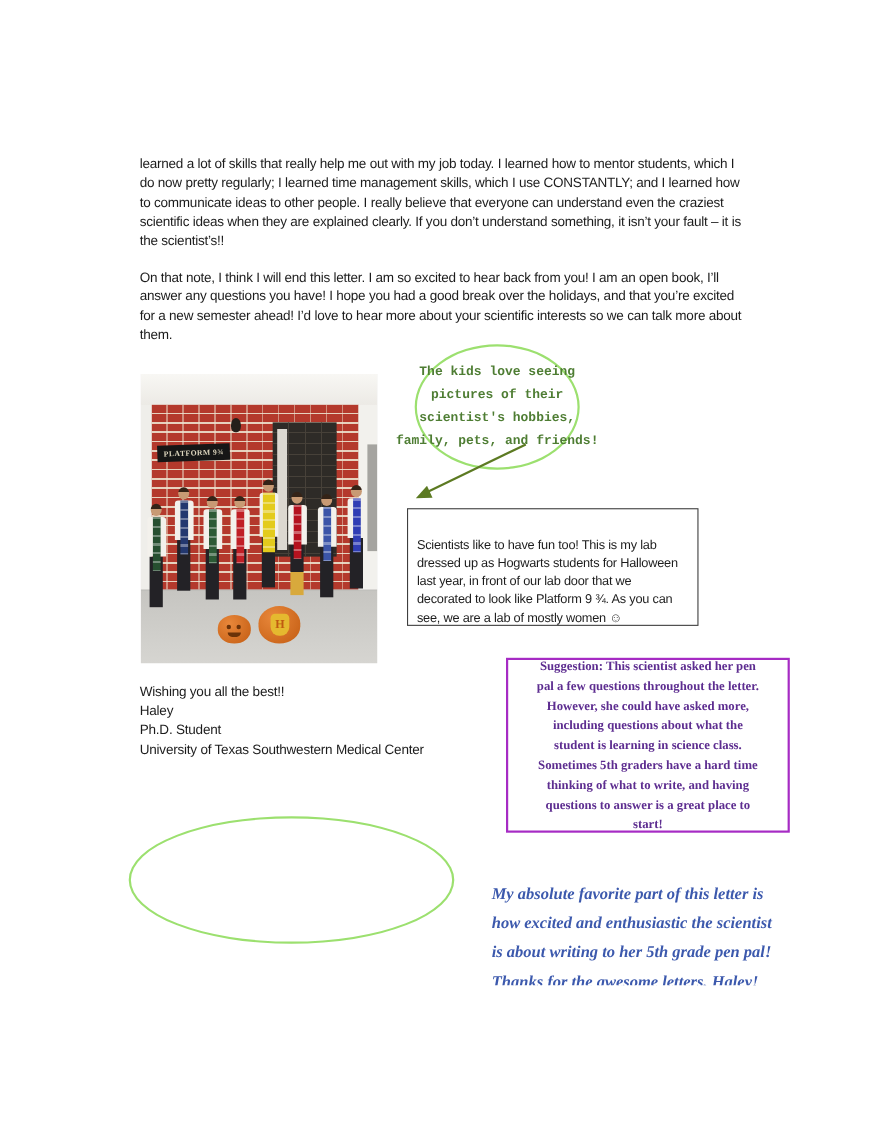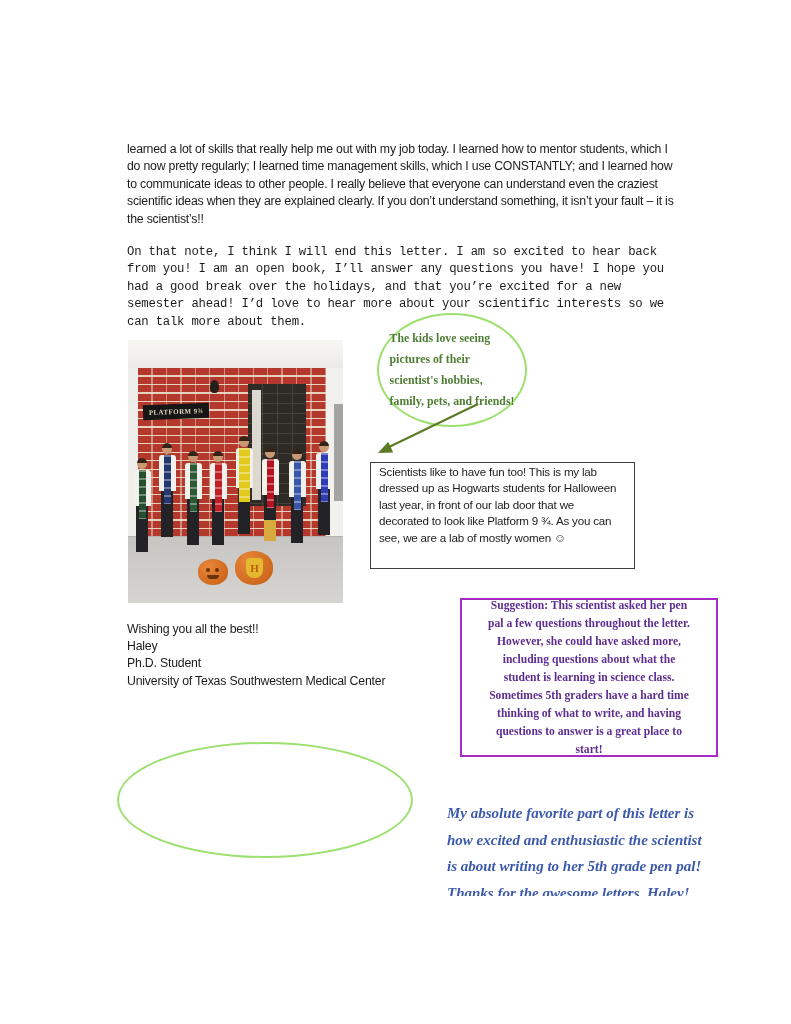--- a/index.html
+++ b/index.html
@@ -15,21 +15,21 @@
   .page{
     position:relative;width:791px;height:896px;background:#ffffff;
     font-family:"Liberation Sans",sans-serif;overflow:hidden;
   }
   
   .body-text{
     position:absolute;left:127px;width:548px;
     font-size:12.3px;line-height:17.4px;letter-spacing:-0.22px;color:#1c1c1c;
   }
   .para1{top:141px;}
-  .para2{top:244px;font-family:Liberation Mono, monospace;}
+  .para2{top:244px;}
   .signature{
     position:absolute;left:127px;top:621px;
     font-size:12.3px;line-height:17.2px;letter-spacing:-0.2px;color:#1c1c1c;
     white-space:pre-line;
   }
   
   .photo{position:absolute;left:128px;top:340px;width:215px;height:263px;overflow:hidden;background:#e8e7e3;}
   .ceiling{position:absolute;left:0;top:0;width:215px;height:28px;background:linear-gradient(#f8f7f4,#eceae5);}
   .wall-left{position:absolute;left:0;top:28px;width:10px;height:168px;background:#efeeea;}
   .brick{
@@ -84,33 +84,33 @@
     border-radius:4px 4px 8px 8px;color:#c05a10;
     font-family:"Liberation Serif",serif;font-weight:bold;font-size:11px;
     display:flex;align-items:center;justify-content:center;
   }
   
   .oval{position:absolute;border:2px solid var(--green-border);border-radius:50%;}
   .oval-top{left:377px;top:313px;width:150px;height:114px;}
   .oval-bottom{left:117px;top:742px;width:296px;height:116px;}
   .oval-text{
     position:absolute;display:flex;align-items:center;justify-content:center;
-    text-align:left;color:var(--green-text);
-    font-family:Liberation Serif, serif;font-weight:bold;white-space:pre;
+    text-align:center;color:var(--green-text);
+    font-family:Liberation Mono, monospace;font-weight:bold;white-space:pre;
   }
   .oval-top-text{left:360px;top:317px;width:184px;height:106px;font-size:11.8px;line-height:21px;}
   .oval-bottom-text{left:95px;top:746px;width:340px;height:108px;font-size:12px;line-height:19px;}
   
   .arrow{position:absolute;left:372px;top:396px;width:118px;height:64px;}
   .arrow line{stroke:var(--olive-arrow);stroke-width:2;}
   .arrow polygon{fill:var(--olive-arrow);}
   
   .caption-box{
     position:absolute;left:370px;top:462px;width:265px;height:107px;
-    border:1px solid #3f3f3f;padding:1px 8px;
+    border:1px solid #3f3f3f;padding:25px 8px;
     font-size:11.6px;line-height:16.4px;letter-spacing:-0.2px;color:#1c1c1c;
   }
   
   .suggestion{
     position:absolute;left:460px;top:598px;width:258px;height:159px;
     border:2px solid var(--purple-border);padding:5px 23px;
     display:flex;align-items:center;justify-content:center;text-align:center;
     color:var(--purple-text);font-family:"Liberation Serif",serif;font-weight:bold;
     font-size:11.6px;line-height:18px;
   }

